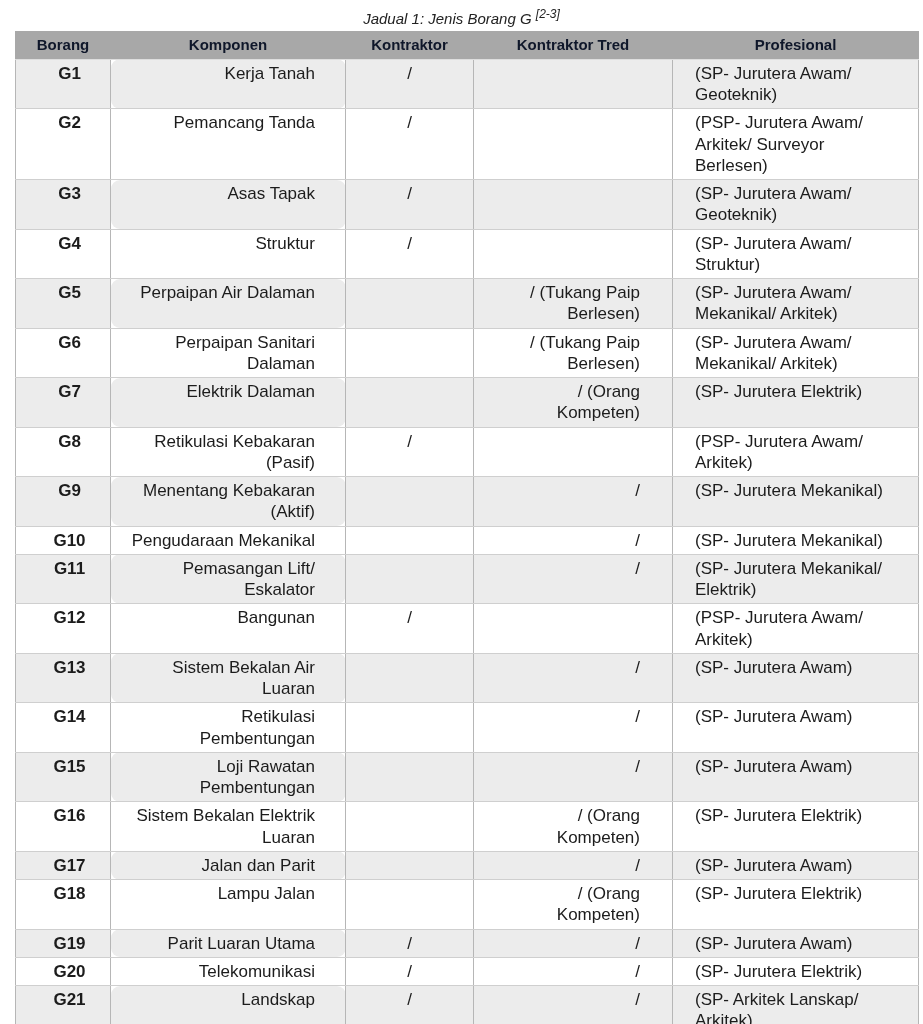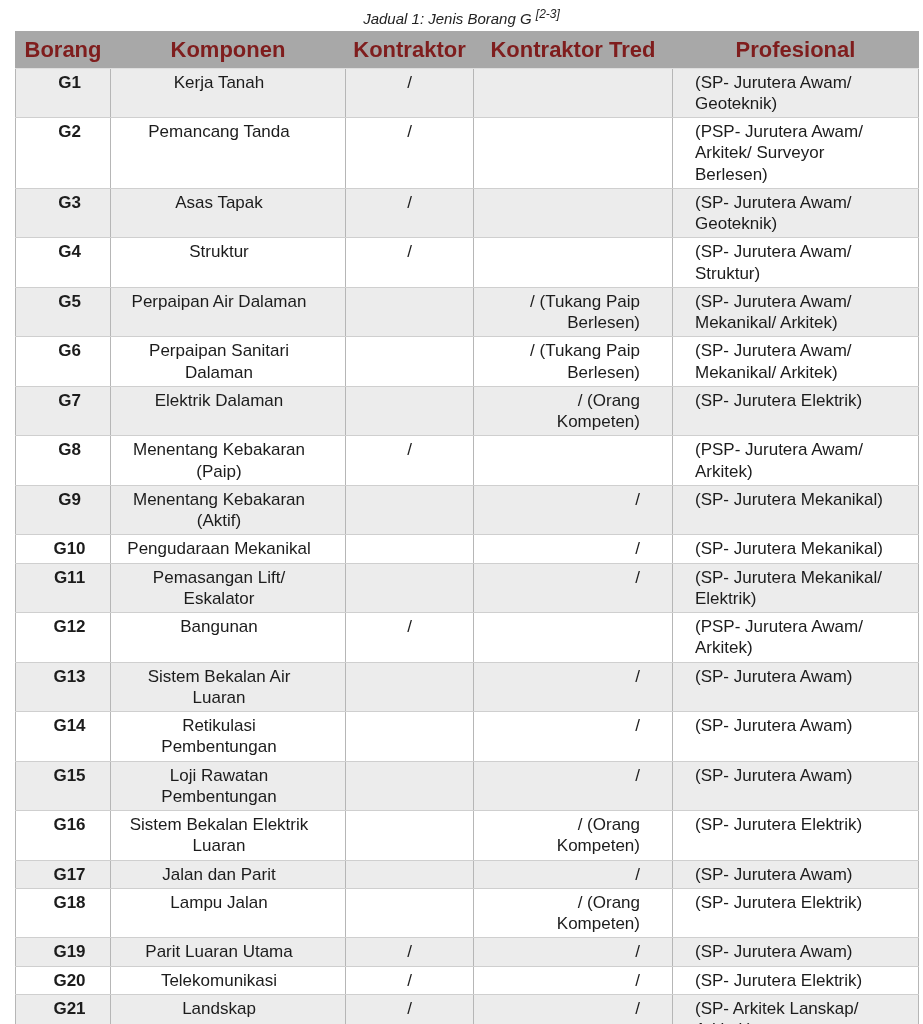--- a/index.html
+++ b/index.html
@@ -31,38 +31,38 @@
     table-layout:fixed;
     width:903px;
     margin-left:15px;
     font-size:17px;
     line-height:1.25;
     border:1px solid var(--border);
   }
   thead th{
     background:var(--header-bg);
     font-weight:bold;
-    font-size:22px;
+    font-size:15px;
     text-align:center;
     padding:4px 2px;
     border:1px solid var(--header-bg);
     border-bottom:1px solid #dedede;
-    color:#7f1d1d;
+    color:#0f172a;
   }
   tbody td{
     border:1px solid var(--border);
     border-top:1px solid var(--border-light);
     border-bottom:1px solid var(--border-light);
     vertical-align:top;
     padding:3px 6px;
   }
   tbody tr{background:var(--row-bg);}
   tbody tr:nth-child(odd){background:var(--stripe-bg);}
   td.col-borang{text-align:center;font-weight:bold;padding-left:19px;}
-  td.col-komponen{text-align:center;padding:3px 30px 3px 12px;}
+  td.col-komponen{text-align:right;padding:3px 30px 3px 12px;border-radius:9px;}
   td.col-kontraktor{text-align:center;}
   td.col-kontraktor_tred{text-align:right;padding:3px 32px;}
   td.col-profesional{padding:3px 22px;}
 </style>
 </head>
 <body>
 
 <div class="page">
 
   <div class="caption">
@@ -132,21 +132,21 @@
         </tr>
         <tr>
           <td class="col-borang">G7</td>
           <td class="col-komponen">Elektrik Dalaman</td>
           <td class="col-kontraktor"></td>
           <td class="col-kontraktor_tred">/ (Orang Kompeten)</td>
           <td class="col-profesional">(SP- Jurutera Elektrik)</td>
         </tr>
         <tr>
           <td class="col-borang">G8</td>
-          <td class="col-komponen">Menentang Kebakaran (Paip)</td>
+          <td class="col-komponen">Retikulasi Kebakaran (Pasif)</td>
           <td class="col-kontraktor">/</td>
           <td class="col-kontraktor_tred"></td>
           <td class="col-profesional">(PSP- Jurutera Awam/ Arkitek)</td>
         </tr>
         <tr>
           <td class="col-borang">G9</td>
           <td class="col-komponen">Menentang Kebakaran (Aktif)</td>
           <td class="col-kontraktor"></td>
           <td class="col-kontraktor_tred">/</td>
           <td class="col-profesional">(SP- Jurutera Mekanikal)</td>

